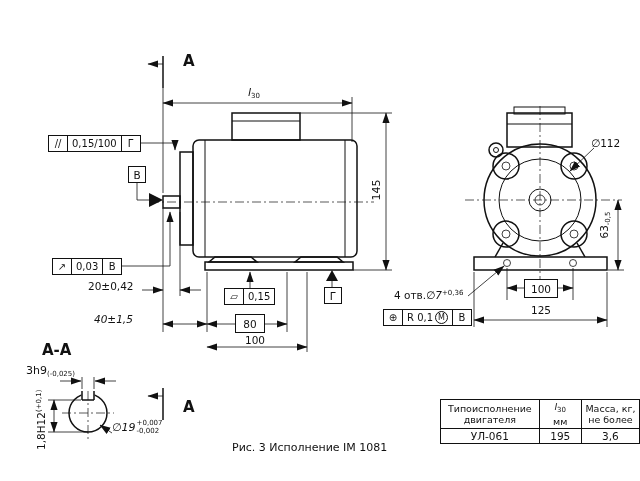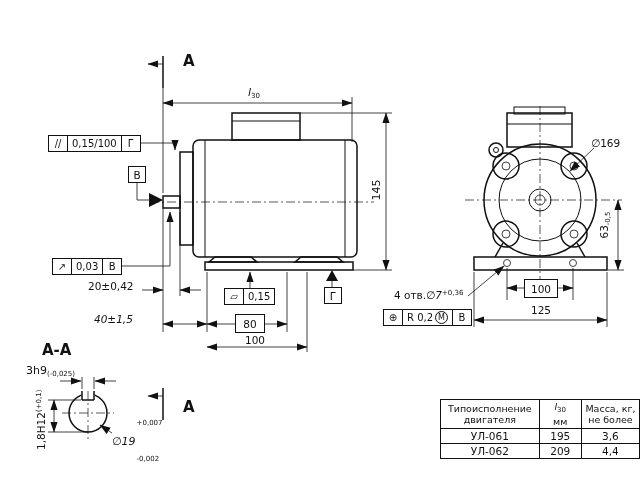--- a/index.html
+++ b/index.html
@@ -12,21 +12,21 @@
   .cl{fill:none;stroke:#111;stroke-width:0.7;stroke-dasharray:9 3 2 3;}
   .fil{fill:#111;stroke:none;}
   .mask{fill:#ffffff;stroke:none;}
   .lbl{position:absolute;font-size:10.5px;white-space:nowrap;line-height:13px;}
   .big{font-size:15px;font-weight:bold;}
   .ttl{left:0;top:8px;width:640px;text-align:center;font-size:11px;font-weight:bold;}
   .rot{transform:rotate(-90deg);text-align:center;}
   .it{font-style:italic;}
   .sub{font-size:7px;vertical-align:-2px;}
   .sup{font-size:7px;vertical-align:4px;}
-  .stk{display:inline-flex;flex-direction:column;font-size:7px;line-height:7.5px;vertical-align:middle;margin-left:1px;gap:28px;}
+  .stk{display:inline-flex;flex-direction:column;font-size:7px;line-height:7.5px;vertical-align:middle;margin-left:1px;}
   .tf{position:absolute;display:flex;background:#fff;font-size:10px;}
   .tf .c{border:1.2px solid #111;padding:0 4px;height:15px;display:flex;align-items:center;justify-content:center;min-width:10px;}
   .tf .c + .c{border-left:none;}
   .dbox{position:absolute;border:1.2px solid #111;background:#fff;font-size:10.5px;display:flex;align-items:center;justify-content:center;}
   .dbx{position:absolute;width:16px;height:15px;border:1.2px solid #111;background:#fff;font-size:10.5px;display:flex;align-items:center;justify-content:center;}
   .circM{display:inline-flex;align-items:center;justify-content:center;width:11px;height:11px;border:1px solid #111;border-radius:50%;font-size:8px;margin-left:2px;}
   table.spec{position:absolute;left:440px;top:399px;border-collapse:collapse;background:#fff;}
   table.spec th,table.spec td{border:1.2px solid #111;text-align:center;padding:1px 3px;font-weight:normal;}
   table.spec th{font-size:9.5px;line-height:11px;}
   table.spec td{font-size:10.5px;}
@@ -181,34 +181,34 @@
   <div class="tf" style="left:224px;top:288px;">
     <div class="c">▱</div>
     <div class="c">0,15</div>
   </div>
 
   <div class="dbox" style="left:235px;top:314px;width:28px;height:17px;">80</div>
   <div class="lbl" style="left:245px;top:334px;">100</div>
 
   <div class="dbx" style="left:324px;top:287px;">Г</div>
 
-  <div class="lbl" style="left:591px;top:137px;">∅169</div>
+  <div class="lbl" style="left:591px;top:137px;">∅112</div>
 
   <div class="lbl rot" style="left:588px;top:218px;width:34px;height:14px;">
     <span>63</span><span class="sub">-0,5</span>
   </div>
 
   <div class="lbl" style="left:394px;top:287px;">
     <span>4 отв.</span><span class="it">∅7</span><span class="sup">+0,36</span>
   </div>
 
   <div class="tf" style="left:383px;top:309px;">
     <div class="c">⊕</div>
     <div class="c">
-      <span>R 0,2</span>
+      <span>R 0,1</span>
       <span class="circM">М</span>
     </div>
     <div class="c">В</div>
   </div>
 
   <div class="dbox" style="left:524px;top:279px;width:32px;height:17px;">100</div>
   <div class="lbl" style="left:531px;top:304px;">125</div>
 
   <div class="lbl big" style="left:42px;top:344px;">А-А</div>
 
@@ -220,20 +220,21 @@
     <span class="it">∅19</span><span class="stk">
         <span>+0,007</span>
         <span>-0,002</span>
       </span>
   </div>
 
   <div class="lbl rot" style="left:10px;top:413px;width:60px;height:14px;">
     <span>1,8H12</span><span class="sup">(+0,1)</span>
   </div>
 
+  <div class="lbl" style="left:232px;top:441px;font-size:11px;">Рис. 3 Исполнение IM 1081</div>
 
   <table class="spec">
     <tbody>
         <tr>
       <th class="w1">
         <span>Типоисполнение</span><br>
         <span>двигателя</span>
       </th>
       <th class="w2">
         <span class="it">l</span><span class="sub">30</span><br>
@@ -242,21 +243,16 @@
       <th class="w3">
         <span>Масса, кг,</span><br>
         <span>не более</span>
       </th>
     </tr>
     <tr>
       <td>УЛ-061</td>
       <td>195</td>
       <td>3,6</td>
     </tr>
-    <tr>
-      <td>УЛ-062</td>
-      <td>209</td>
-      <td>4,4</td>
-    </tr>
   </tbody>
     </table>
 
 </div>
 
 </body></html>

